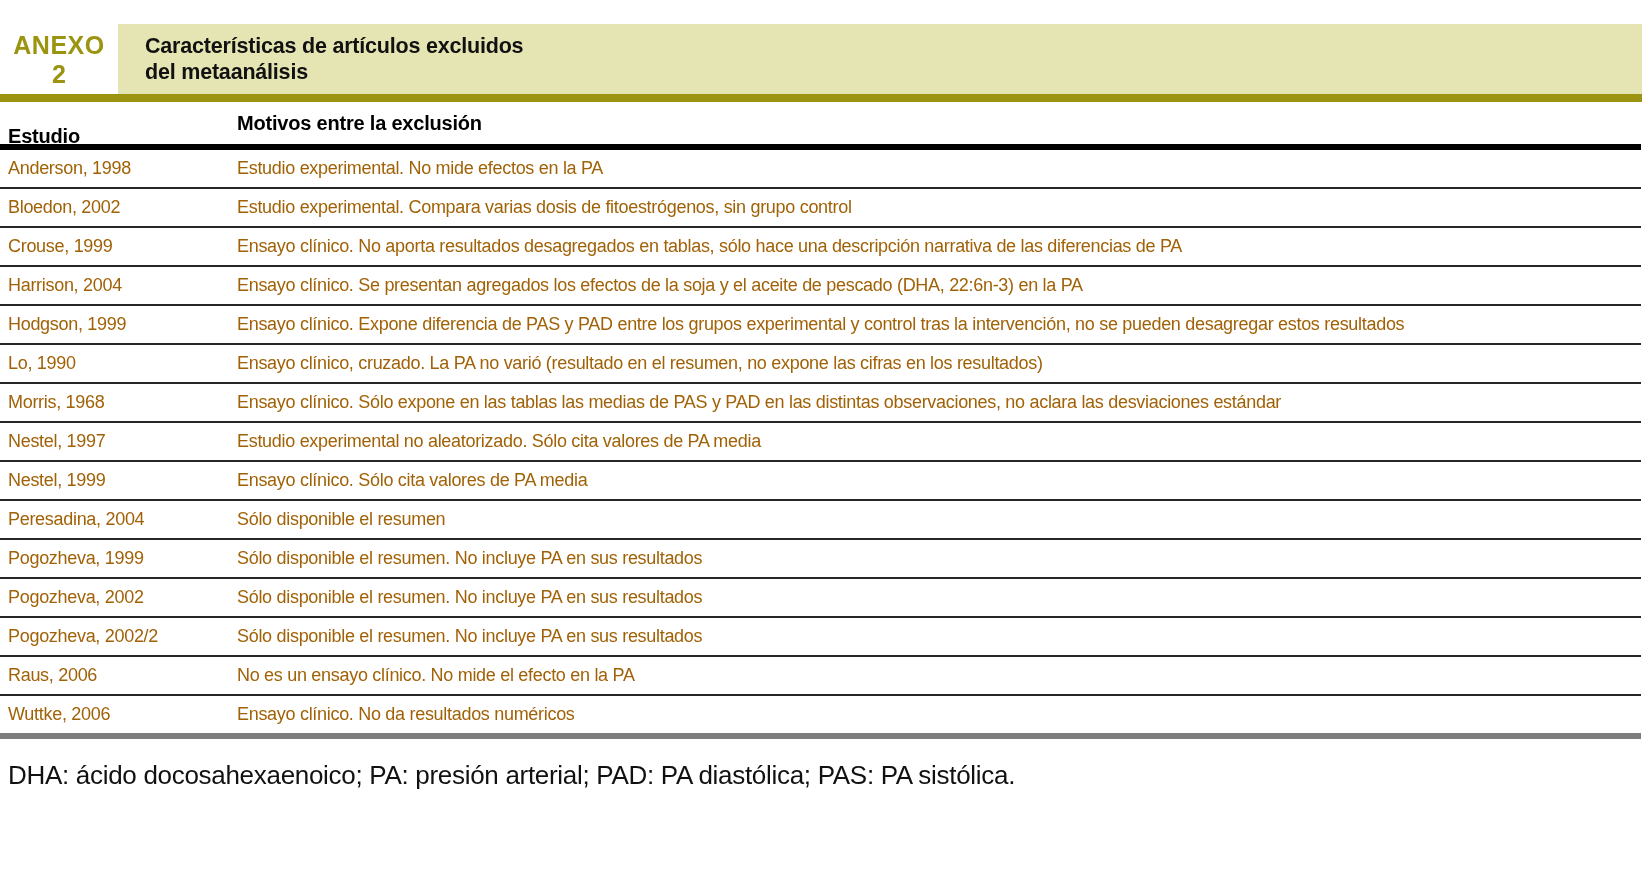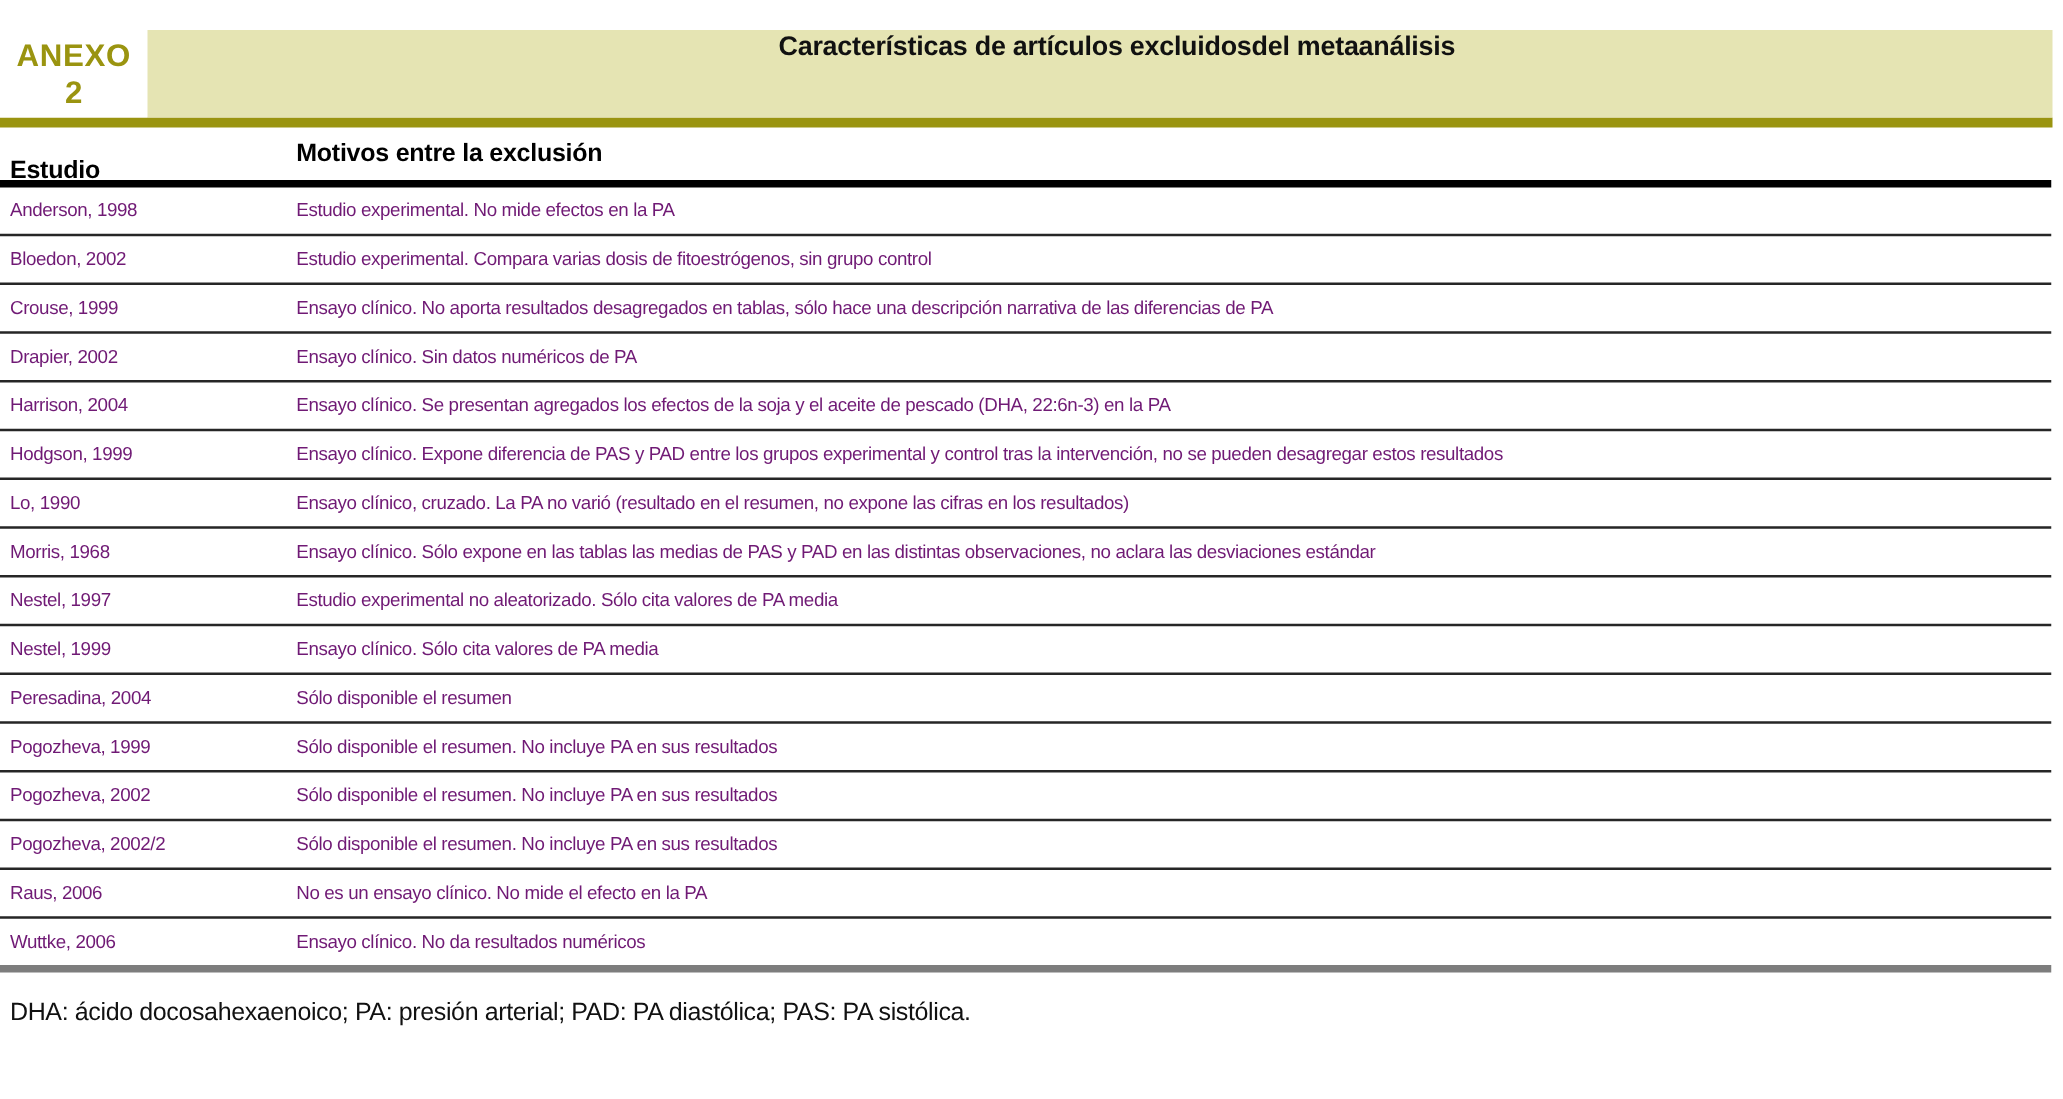--- a/index.html
+++ b/index.html
@@ -45,21 +45,21 @@
   .anexo-number {
     font-weight: bold;
     font-size: 25px;
     line-height: 28px;
     color: #9a9410;
   }
   .title-bar {
     flex: 1;
     background: #e5e4b3;
     display: flex;
-    flex-direction: row;
+    flex-direction: column;
     justify-content: center;
     padding-left: 27px;
   }
   .title-line {
     font-weight: bold;
     font-size: 21.5px;
     line-height: 26px;
     letter-spacing: -0.2px;
     color: #111111;
   }
@@ -95,34 +95,34 @@
     display: flex;
     align-items: center;
     height: 37px;
     border-bottom: 2px solid #262626;
   }
   .t-row:last-child {
     border-bottom: 6px solid #7d7d7d;
     justify-content: center;
   }
   .cell {
-    font-size: 15px;
+    font-size: 18px;
     letter-spacing: -0.3px;
-    color: #701a75;
+    color: #a16207;
     white-space: nowrap;
     overflow: hidden;
   }
   .cell.study { width: 229px; padding-left: 8px; flex: none; }
   .cell.reason { flex: 1; }
 
   
   .footnote {
     margin-top: 21px;
     padding-left: 8px;
-    font-size: 20px;
+    font-size: 26px;
     letter-spacing: -0.3px;
     color: #111111;
   }
 </style>
 </head>
 <body>
 
 <div class="page">
 
   <div class="header-band">
@@ -155,24 +155,20 @@
       <div class="t-row">
         <div class="cell study">Bloedon, 2002</div>
         <div class="cell reason">Estudio experimental. Compara varias dosis de fitoestrógenos, sin grupo control</div>
       </div>
 
       <div class="t-row">
         <div class="cell study">Crouse, 1999</div>
         <div class="cell reason">Ensayo clínico. No aporta resultados desagregados en tablas, sólo hace una descripción narrativa de las diferencias de PA</div>
       </div>
 
-      <div class="t-row">
-        <div class="cell study">Drapier, 2002</div>
-        <div class="cell reason">Ensayo clínico. Sin datos numéricos de PA</div>
-      </div>
 
       <div class="t-row">
         <div class="cell study">Harrison, 2004</div>
         <div class="cell reason">Ensayo clínico. Se presentan agregados los efectos de la soja y el aceite de pescado (DHA, 22:6n-3) en la PA</div>
       </div>
 
       <div class="t-row">
         <div class="cell study">Hodgson, 1999</div>
         <div class="cell reason">Ensayo clínico. Expone diferencia de PAS y PAD entre los grupos experimental y control tras la intervención, no se pueden desagregar estos resultados</div>
       </div>

